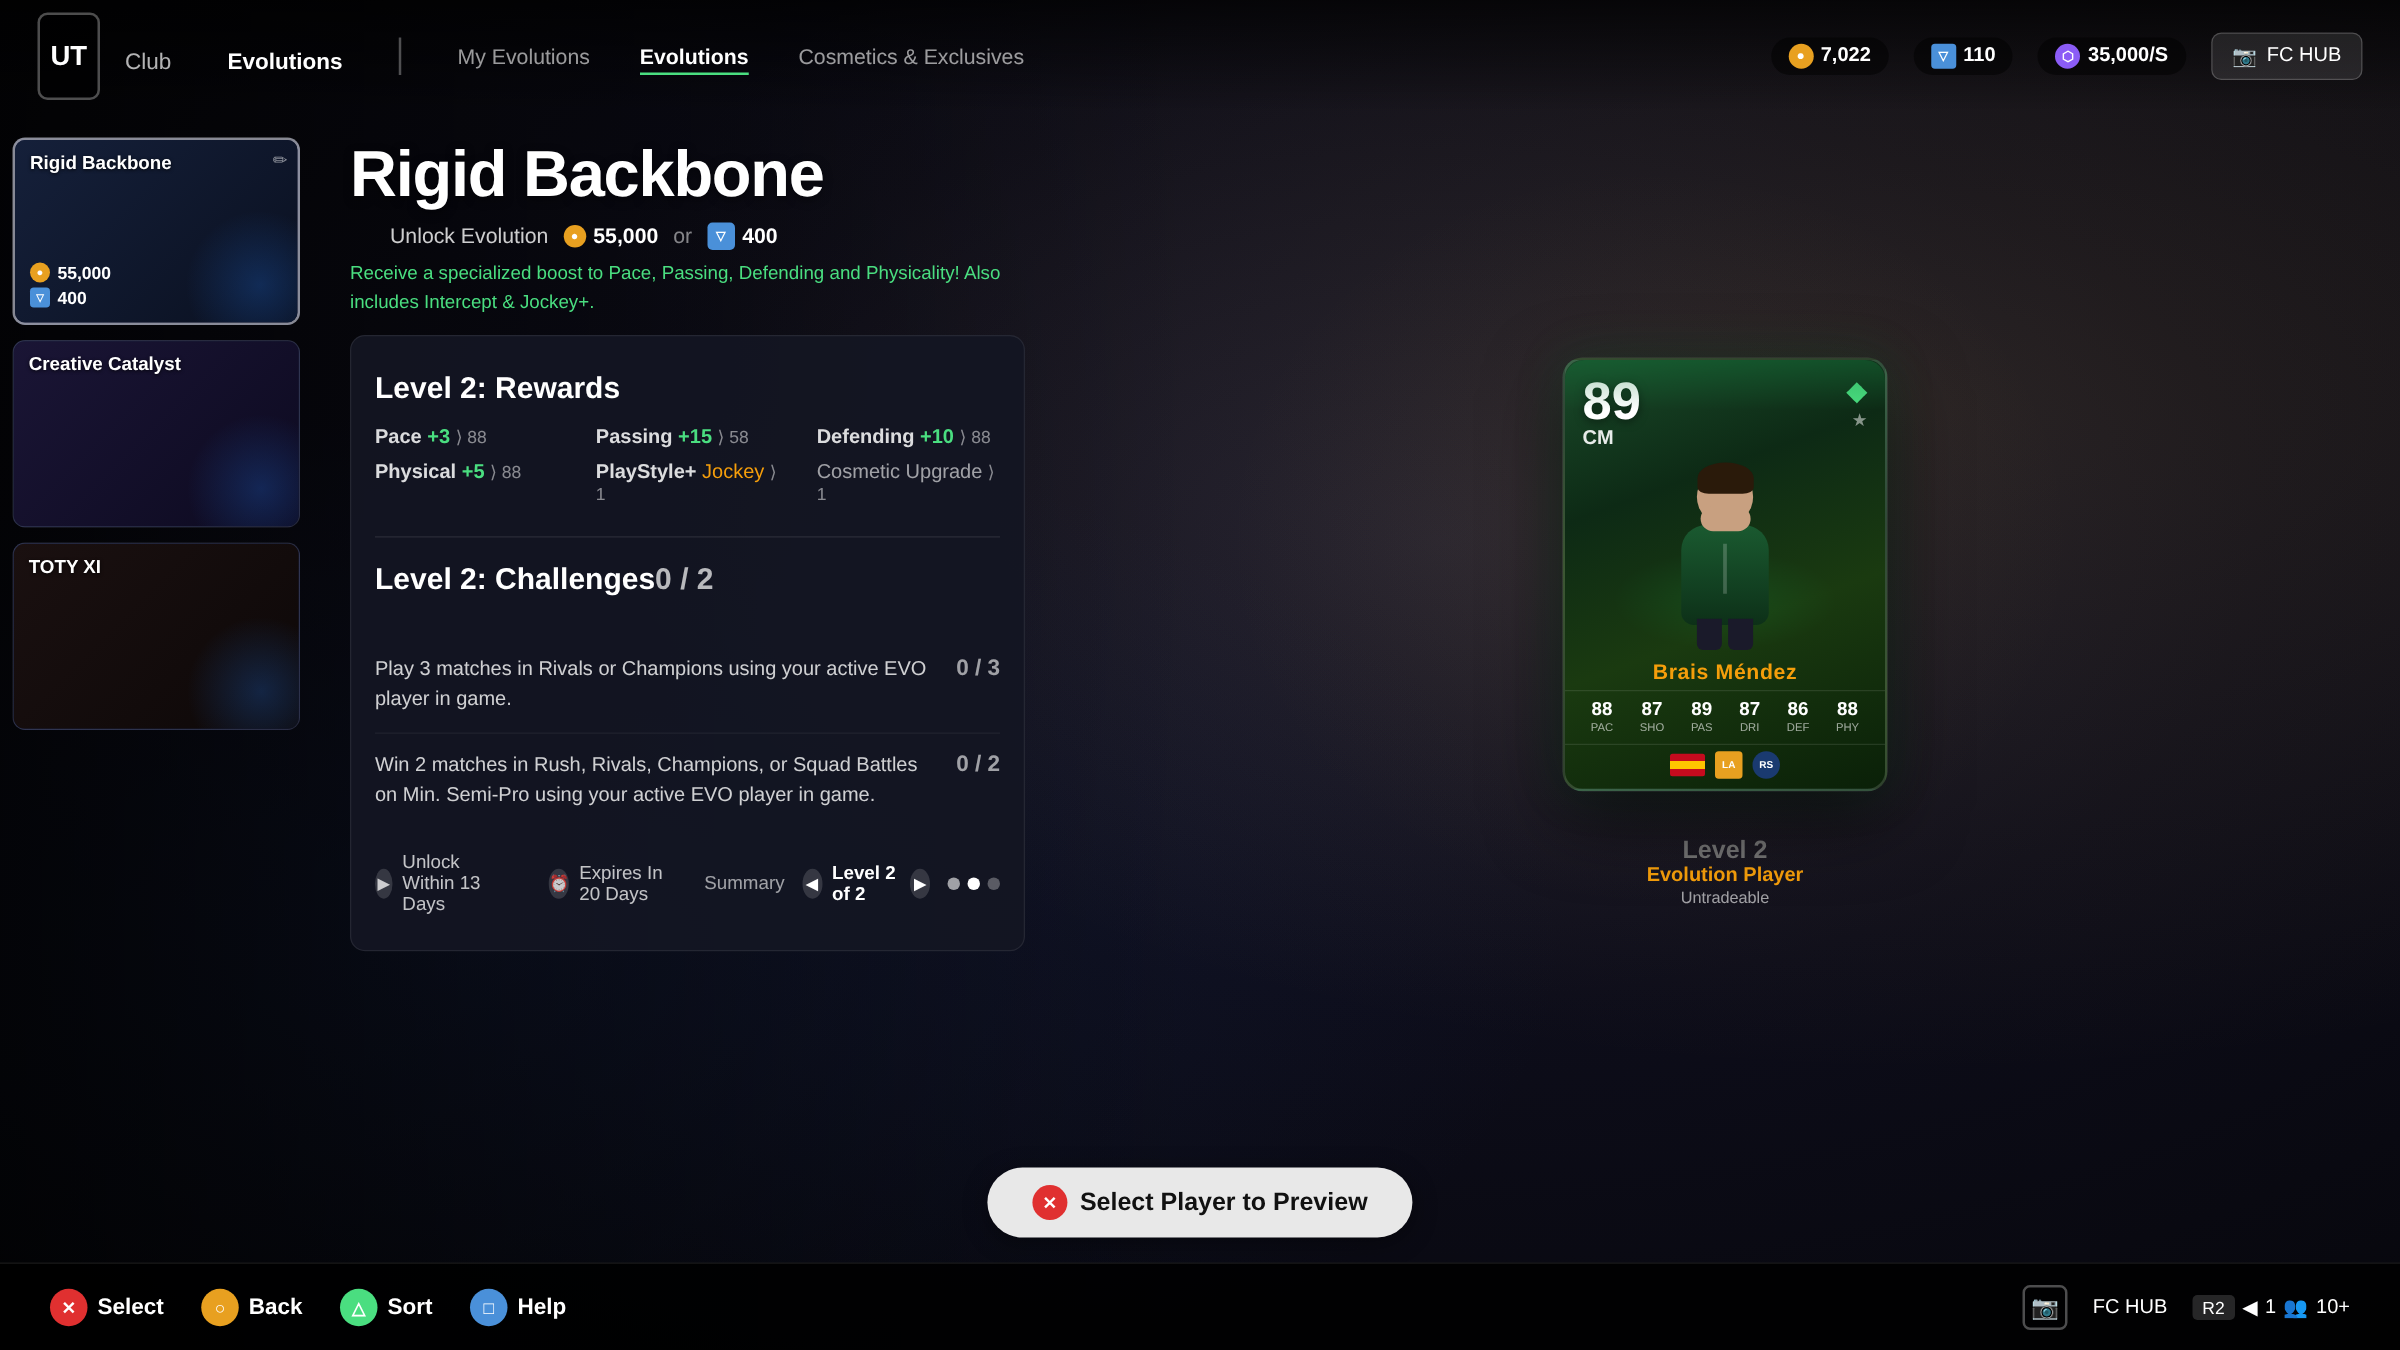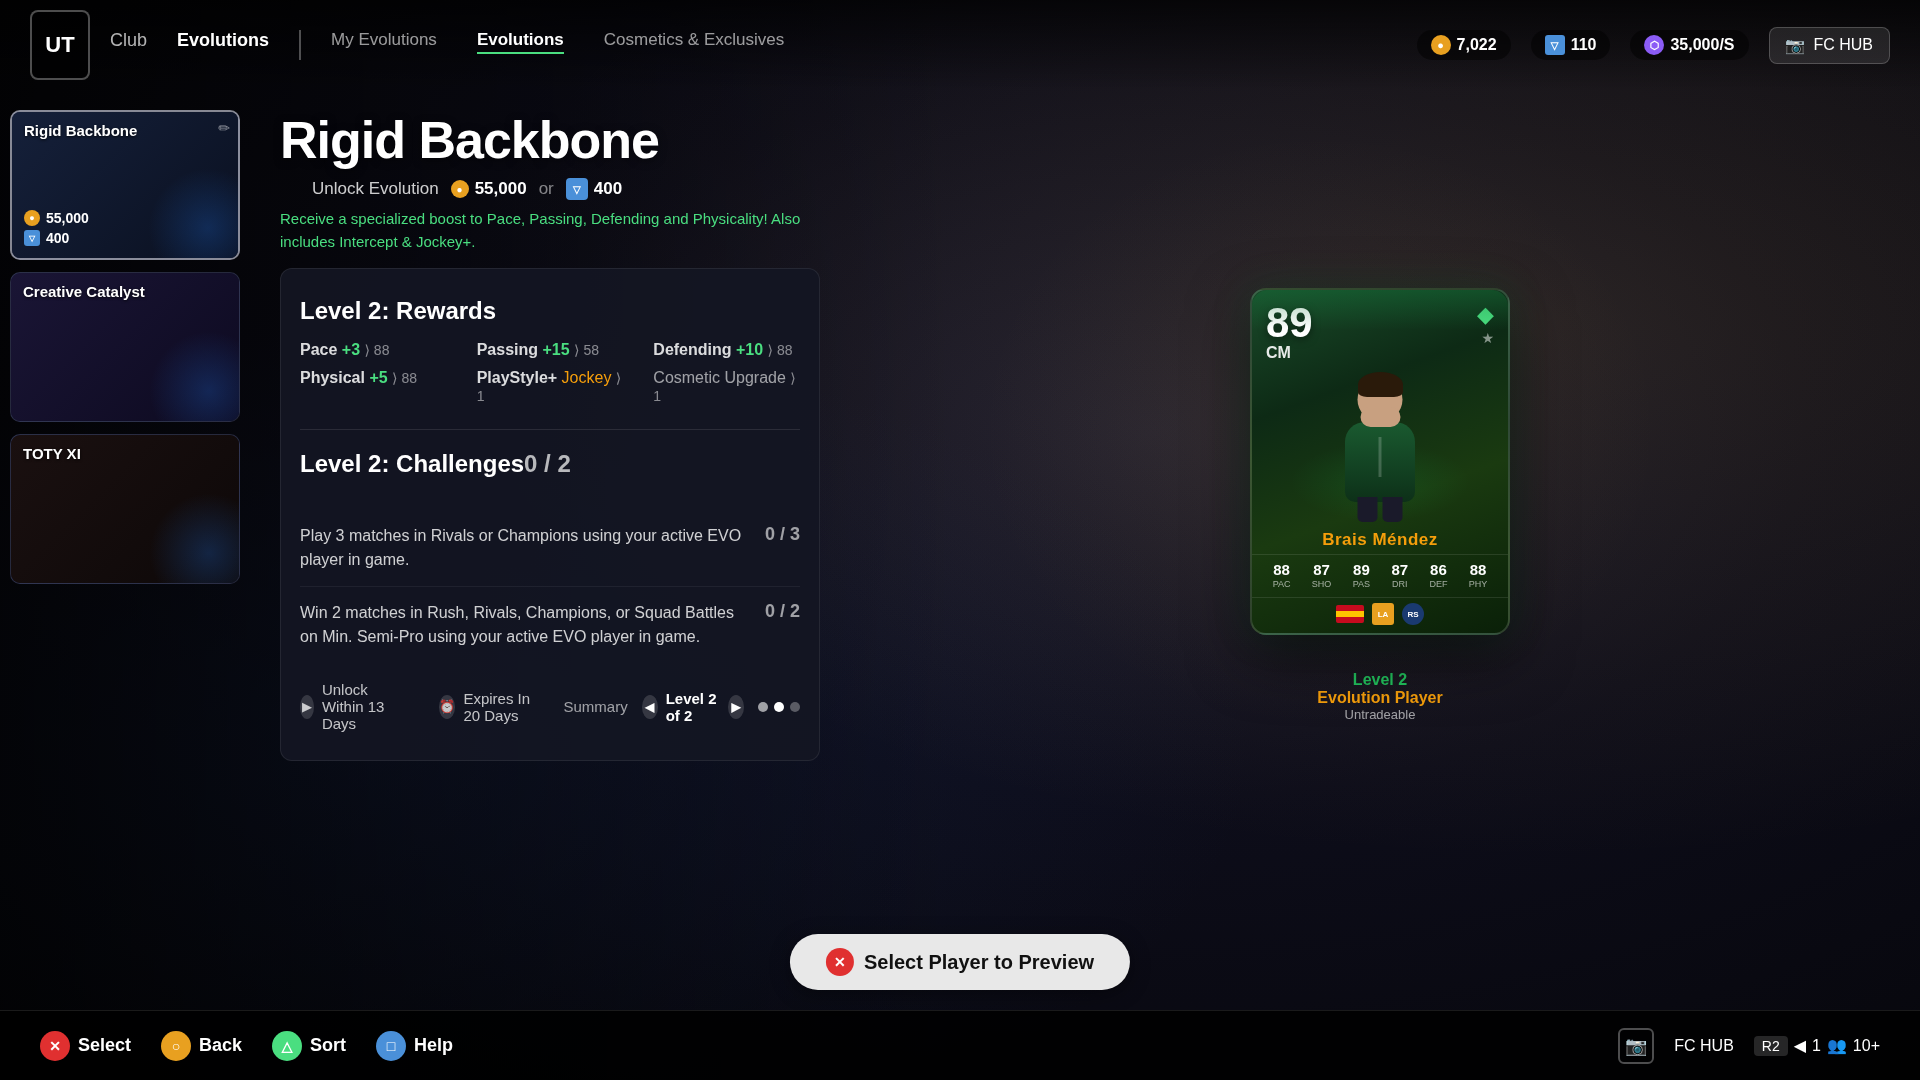--- a/index.html
+++ b/index.html
@@ -34,31 +34,31 @@
       position: absolute;
       top: 0; left: 0; right: 0;
       height: 90px;
       display: flex;
       align-items: center;
       padding: 0 30px;
       z-index: 10;
       background: linear-gradient(to bottom, rgba(0,0,0,0.7) 0%, transparent 100%);
     }
     .logo-box {
-      width: 60px; height: 70px;
+      width: 50px; height: 70px;
       border: 2px solid rgba(255,255,255,0.3);
       border-radius: 8px;
       display: flex; align-items: center; justify-content: center;
       font-size: 22px; font-weight: 900;
       color: #fff;
       background: rgba(0,0,0,0.4);
       margin-right: 20px;
     }
     .nav-links {
-      display: flex; align-items: flex-start; gap: 30px;
+      display: flex; align-items: flex-end; gap: 45px;
       flex: 1;
     }
     .nav-link {
       font-size: 18px; color: rgba(255,255,255,0.7);
       text-decoration: none; cursor: pointer;
     }
     .nav-link.active { color: #fff; font-weight: 700; }
     .nav-divider { width: 2px; height: 30px; background: rgba(255,255,255,0.3); }
     .nav-sub-links { display: flex; gap: 40px; }
     .nav-sub-link { font-size: 17px; color: rgba(255,255,255,0.6); cursor: pointer; }
@@ -394,21 +394,21 @@
       border-radius: 50%;
       display: flex; align-items: center; justify-content: center;
       font-size: 8px; font-weight: 900; color: #fff;
     }
 
     .card-info-below {
       text-align: center;
       margin-top: 16px;
     }
     .card-level-text {
-      font-size: 16px; font-weight: 700; color: #22c55e; margin-top: 20px;
+      font-size: 20px; font-weight: 700; color: #737373; margin-top: 20px;
     }
     .card-evo-text {
       font-size: 16px; color: #f59e0b; font-weight: 700;
     }
     .card-untradeable {
       font-size: 13px; color: rgba(255,255,255,0.6);
     }
 
     
     .select-player-btn {

